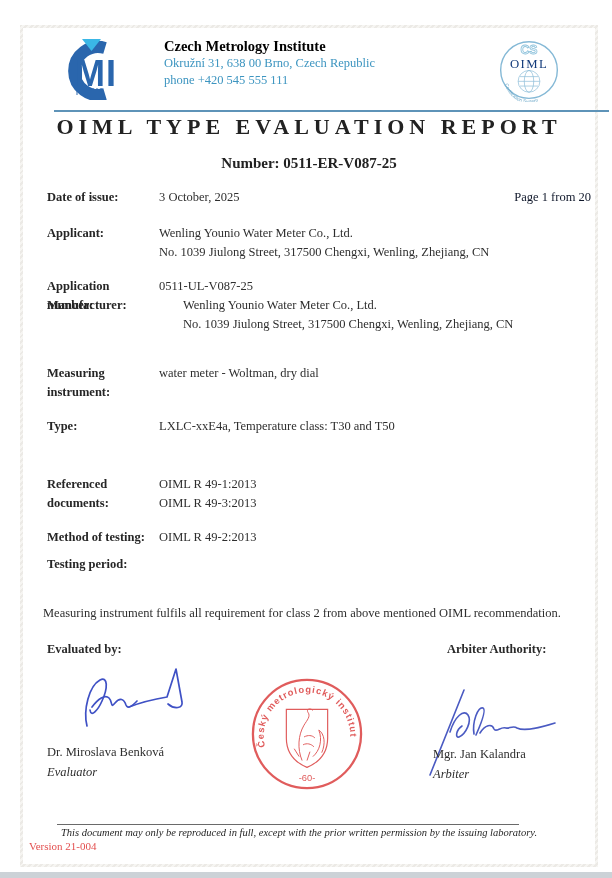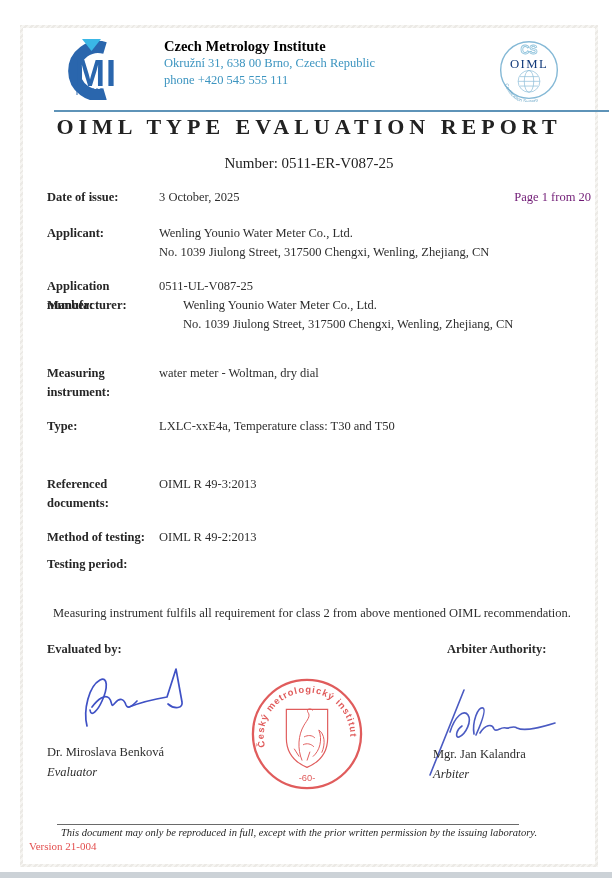--- a/index.html
+++ b/index.html
@@ -23,38 +23,38 @@
   .institute-block{position:absolute;left:121px;top:2px;line-height:17px;}
   .institute-name{font-size:14.5px;font-weight:bold;color:#000000;}
   .institute-line{font-size:12.5px;color:#3d95c0;}
   .oiml-logo{position:absolute;right:24px;top:2px;}
   .blue-rule{position:absolute;left:11px;top:74px;width:555px;height:2px;background:#5e93b8;}
 
   
   .doc-title{position:absolute;left:0;top:86px;width:100%;text-align:center;
     font-size:22px;font-weight:bold;letter-spacing:5px;color:#222;}
   .doc-number{position:absolute;left:0;top:127px;width:100%;text-align:center;
-    font-size:15px;font-weight:normal;color:#222;}
+    font-size:15px;font-weight:bold;color:#222;}
 
   
   .row{position:absolute;left:24px;right:4px;display:flex;font-size:12.5px;line-height:19px;}
   .row .lbl{width:112px;flex:none;font-weight:bold;color:#262626;}
   .row .val{flex:1;color:#2e2e2e;}
-  .row .pagenote{flex:none;color:#701a75;}
+  .row .pagenote{flex:none;color:#0f172a;}
   .r-date{top:160px;}
   .r-applicant{top:196px;}
   .r-appnum{top:249px;}
   .r-manufacturer{top:268px;gap:24px;}
   .r-measuring{top:336px;}
   .r-type{top:389px;}
   .r-referenced{top:447px;}
   .r-method{top:500px;}
   .r-testing{top:527px;}
 
-  .statement{position:absolute;left:30px;right:4px;top:578px;font-size:12.5px;color:#2e2e2e;}
+  .statement{position:absolute;left:20px;right:4px;top:578px;font-size:12.5px;color:#2e2e2e;}
 
   .by-row{position:absolute;left:24px;right:4px;top:614px;font-size:12.5px;font-weight:bold;}
   .issuing-label{position:absolute;left:400px;top:0;}
 
   .sig-left{position:absolute;left:56px;top:632px;}
   .sig-right{position:absolute;left:399px;top:654px;}
   .stamp{position:absolute;left:225px;top:642px;}
 
   .name-block{position:absolute;font-size:12.5px;line-height:20px;color:#2e2e2e;}
   .nb-left{left:24px;top:714px;}
@@ -153,20 +153,21 @@
       <div class="lbl">Type:</div>
       <div class="val">LXLC-xxE4a, Temperature class: T30 and T50</div>
     </div>
 
     <div class="row r-referenced">
       <div class="lbl">
         <div>Referenced</div>
         <div>documents:</div>
       </div>
       <div class="val">
+        <div>OIML R 49-1:2013</div>
         <div>OIML R 49-3:2013</div>
       </div>
     </div>
 
     <div class="row r-method">
       <div class="lbl">Method of testing:</div>
       <div class="val">OIML R 49-2:2013</div>
     </div>
 
     <div class="row r-testing">

